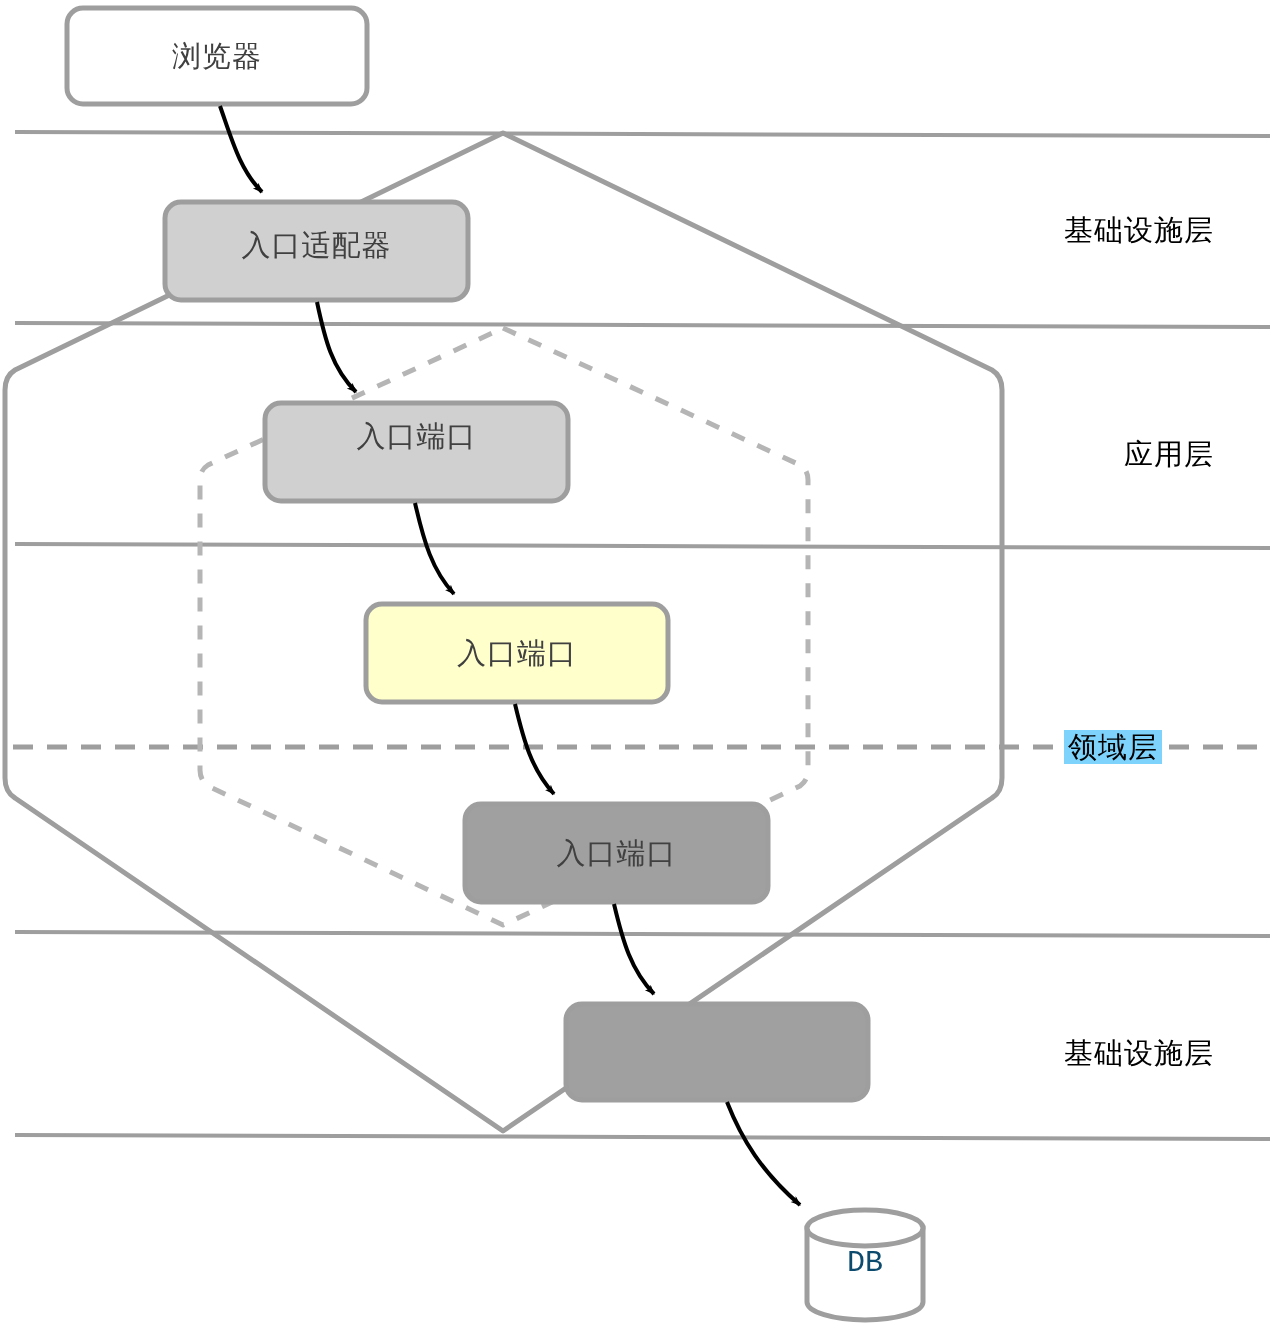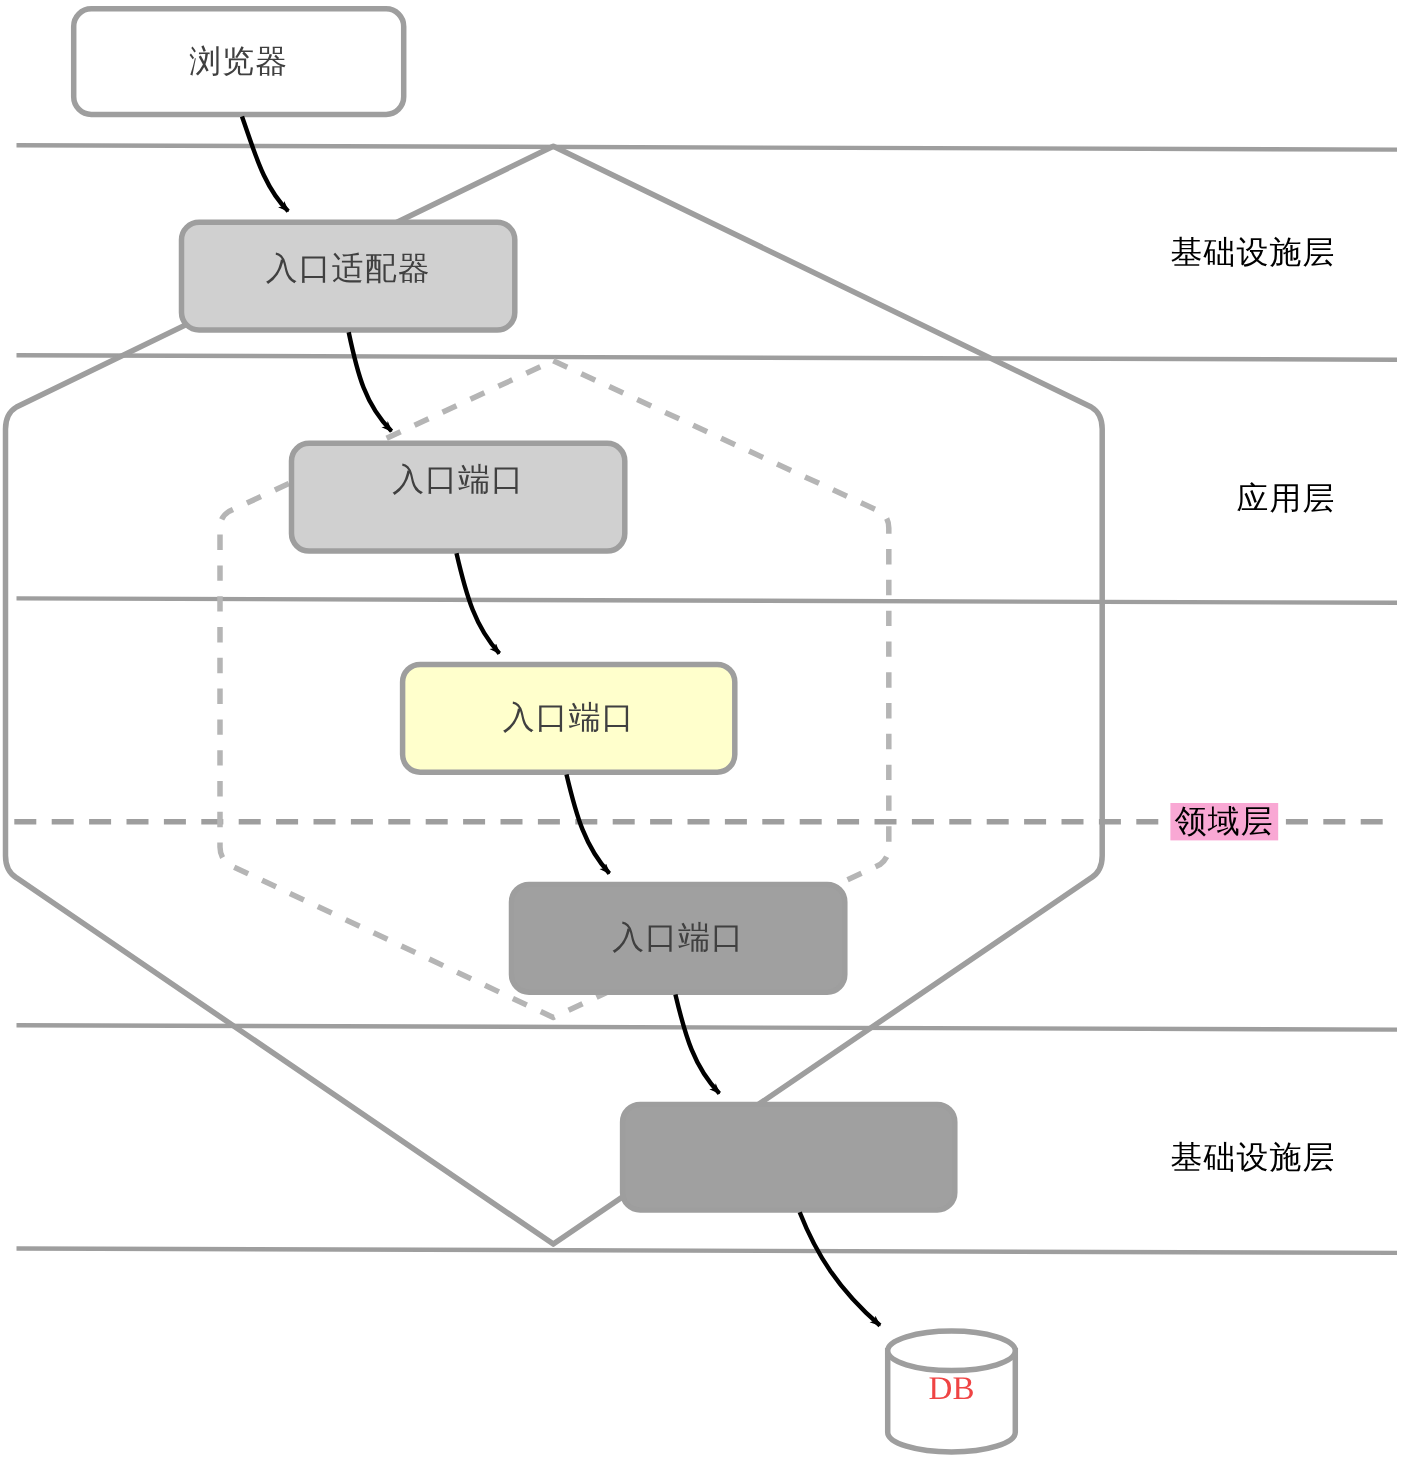--- a/index.html
+++ b/index.html
@@ -12,22 +12,22 @@
     font-size:29px;color:#404040;line-height:1;white-space:nowrap;
     pointer-events:none;letter-spacing:1px;
   }
   .layerlabel{
     position:absolute;display:flex;align-items:center;
     font-size:29px;color:#000000;line-height:1;white-space:nowrap;
     letter-spacing:1px;
   }
   .dblabel{
     position:absolute;display:flex;align-items:center;justify-content:center;
-    font-family:Liberation Serif, serif;
-    font-size:30px;color:#ef4444;line-height:1;white-space:nowrap;
+    font-family:Liberation Mono, monospace;
+    font-size:30px;color:#0c4a6e;line-height:1;white-space:nowrap;
   }
 </style>
 </head>
 <body>
 
 <div id="stage">
 
   <svg id="canvas" viewBox="0 0 1276 1328" xmlns="http://www.w3.org/2000/svg">
     <defs>
       <marker id="arrowhead" markerWidth="12" markerHeight="12" refX="9" refY="4" orient="auto" markerUnits="userSpaceOnUse">
@@ -87,17 +87,17 @@
 
   <div class="nodelabel" style="left:465px;top:804px;width:303px;height:98px;">入口端口</div>
 
 
   <div class="dblabel" style="left:807px;top:1232px;width:116px;height:62px;">DB</div>
 
   <div class="layerlabel" style="left:1064px;top:213px;height:34px;">基础设施层</div>
 
   <div class="layerlabel" style="left:1124px;top:437px;height:34px;">应用层</div>
 
-  <div class="layerlabel" style="left:1064px;top:730px;height:34px;background:#f9a8d4;padding:0 4px;">领域层</div>
+  <div class="layerlabel" style="left:1064px;top:730px;height:34px;background:#7dd3fc;padding:0 4px;">领域层</div>
 
   <div class="layerlabel" style="left:1064px;top:1036px;height:34px;">基础设施层</div>
 
 </div>
 
 </body></html>

